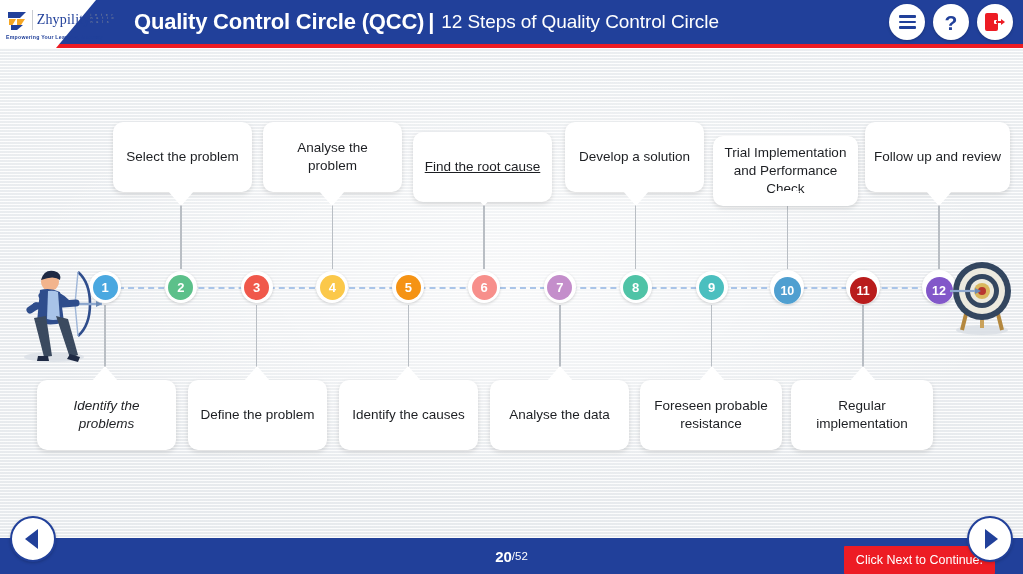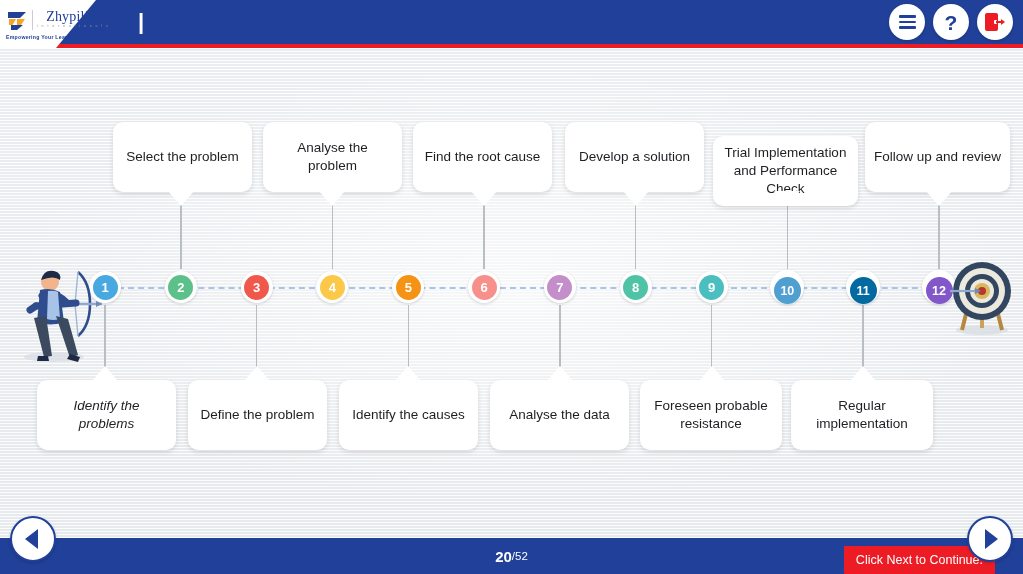--- a/index.html
+++ b/index.html
@@ -44,21 +44,21 @@
     clip-path:polygon(0 0,96px 0,56px 48px,0 48px);
     z-index:22;
   }
   .logo{
     position:absolute;left:6px;top:4px;width:112px;height:40px;z-index:23;
     display:flex;flex-direction:column;justify-content:center;
   }
   .logo-row{display:flex;align-items:center;gap:4px;}
   .logo-mark{width:22px;height:22px;position:relative;flex:0 0 auto;}
   .logo-sep{width:1px;height:20px;background:#c9ccd2;}
-  .logo-txt{display:flex;flex-direction:column;line-height:1;align-items:center;}
+  .logo-txt{display:flex;flex-direction:row;line-height:1;}
   .logo-name{
     font-family:"Liberation Serif", serif;
     font-size:14px;color:#21409a;letter-spacing:.2px;font-weight:400;
   }
   .logo-sub{
     font-size:3.6px;color:#8a8f98;letter-spacing:1.4px;margin-top:1px;
     font-family:"Liberation Sans", sans-serif;
   }
   .logo-tag{
     font-size:5.2px;color:#21409a;letter-spacing:.25px;margin-top:3px;
@@ -191,21 +191,23 @@
       <span class="logo-sep"></span>
       <span class="logo-txt">
         <span class="logo-name">Zhypility</span>
         <span class="logo-sub">i n t e r n a t i o n a l s</span>
       </span>
     </div>
     <div class="logo-tag">Empowering Your Learning Journey</div>
   </div>
 
   <div class="title">
+    <span class="title-main">Quality Control Circle (QCC)</span>
     <span class="title-pipe">|</span>
+    <span class="title-sub">12 Steps of Quality Control Circle</span>
   </div>
 
   <div class="hdr-btns">
     <div class="hdr-btn">
       <span class="hamb">
           <i></i>
           <i></i>
           <i></i>
         </span>
     </div>
@@ -289,21 +291,21 @@
       </div>
       <div class="tail up" style="left: 243.636px; top: 366px;"></div>
       <div class="card top" style="left: 263px; width: 139px; top: 122px;">
         <span>Analyse the problem</span>
       </div>
       <div class="tail down" style="left: 319.455px; top: 191px;"></div>
       <div class="card bot" style="left: 339px; width: 139px; top: 380px;">
         <span>Identify the causes</span>
       </div>
       <div class="tail up" style="left: 395.273px; top: 366px;"></div>
-      <div class="card top" style="left: 413px; width: 139px; top: 122px;">
+      <div class="card top" style="left: 413px; width: 139px; top: 132px; text-decoration: underline;">
         <span>Find the root cause</span>
       </div>
       <div class="tail down" style="left: 471.091px; top: 191px;"></div>
       <div class="card bot" style="left: 490px; width: 139px; top: 380px;">
         <span>Analyse the data</span>
       </div>
       <div class="tail up" style="left: 546.909px; top: 366px;"></div>
       <div class="card top" style="left: 565px; width: 139px; top: 122px; align-items: center;">
         <span>Develop a solution</span>
       </div>
@@ -350,21 +352,21 @@
       <div class="node" style="left: 619.727px;">
         <div class="disc" style="background: rgb(79, 195, 166);">8</div>
       </div>
       <div class="node" style="left: 695.545px;">
         <div class="disc" style="background: rgb(75, 191, 191);">9</div>
       </div>
       <div class="node wide" style="left: 770.364px;">
         <div class="disc" style="background: rgb(79, 159, 208);">10</div>
       </div>
       <div class="node wide" style="left: 846.182px;">
-        <div class="disc" style="background: #0369a1;">11</div>
+        <div class="disc" style="background: #b91c1c;">11</div>
       </div>
       <div class="node wide" style="left: 922px;">
         <div class="disc" style="background: rgb(130, 87, 201);">12</div>
       </div>
     </div>
 
   <div class="footer"></div>
   <div class="pageind">
     <span class="pg-cur">20</span>
     <span class="pg-tot">/52</span>

